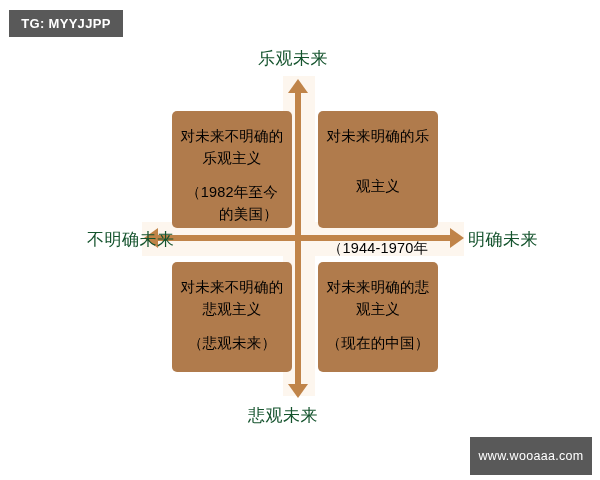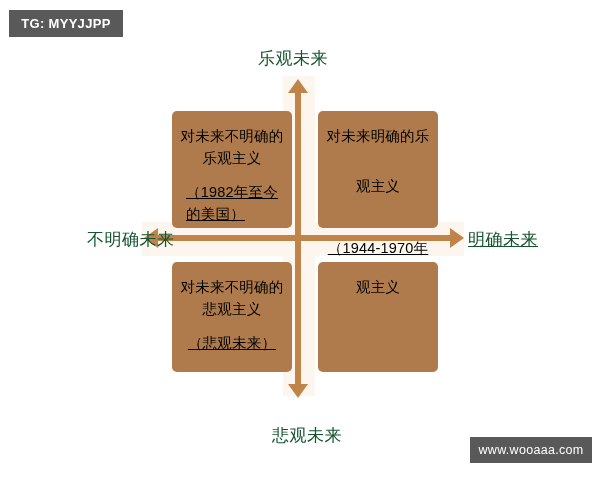--- a/index.html
+++ b/index.html
@@ -36,21 +36,21 @@
     left: 9px;
     top: 10px;
     width: 114px;
     height: 27px;
     font-size: 13px;
   }
   #site-badge {
     left: 470px;
     top: 437px;
     width: 122px;
-    height: 26px;
+    height: 38px;
     font-size: 12.5px;
     font-weight: normal;
   }
 
   
   .halo {
     position: absolute;
     background: #fdf6ee;
     z-index: 1;
   }
@@ -129,33 +129,31 @@
     font-size: 17px;
     letter-spacing: 0.5px;
     white-space: nowrap;
     z-index: 4;
   }
   #label-top {
     left: 258px;
     top: 47px;
   }
   #label-bottom {
-    left: 272px;
+    left: 248px;
     top: 404px;
-    margin-top: 20px;
   }
   #label-left {
     left: 52px;
     top: 228px;
     margin-left: 35px;
   }
   #label-right {
     left: 468px;
     top: 228px;
-    text-decoration: underline;
   }
 
   
   .quad {
     position: absolute;
     background: #b07b4c;
     border-radius: 5px;
     box-sizing: border-box;
     padding: 14px 12px 10px 12px;
     display: flex;
@@ -171,24 +169,23 @@
     letter-spacing: 0.2px;
     white-space: nowrap;
   }
   .quad .sub-wrap {
     margin-top: 12px;
     text-align: center;
   }
   .quad .sub {
     font-size: 14.5px;
     line-height: 22px;
-    text-align: left;
+    text-align: right;
     letter-spacing: 0.2px;
     white-space: nowrap;
-    text-decoration: underline;
   }
 
   #quad-tl {
     left: 172px;
     top: 111px;
     width: 120px;
     height: 117px;
   }
   #quad-tr {
     left: 318px;
@@ -254,16 +251,20 @@
 
   <div class="quad" id="quad-bl">
     <div class="line">对未来不明确的</div>
     <div class="line">悲观主义</div>
     <div class="sub-wrap">
       <div class="sub">（悲观未来）</div>
     </div>
   </div>
 
   <div class="quad" id="quad-br">
+    <div class="line">对未来明确的悲</div>
     <div class="line">观主义</div>
+    <div class="sub-wrap">
+      <div class="sub">（现在的中国）</div>
+    </div>
   </div>
 
 </div>
 
 </body></html>

